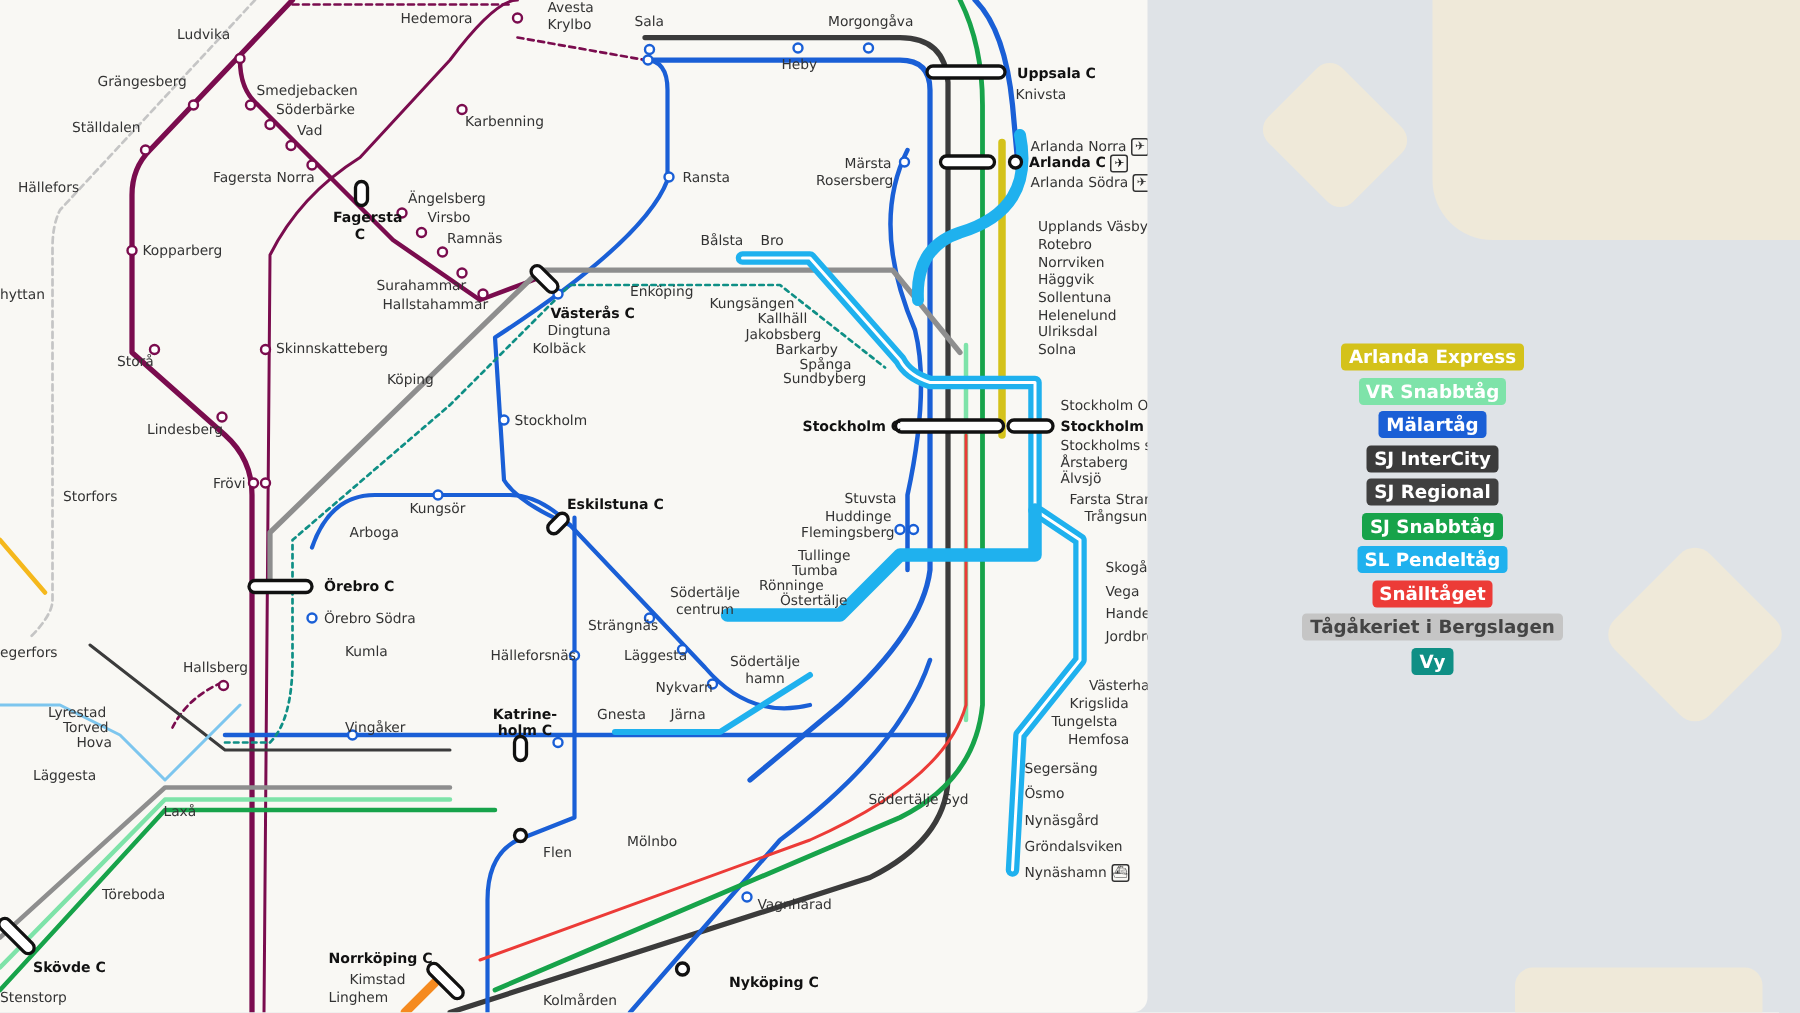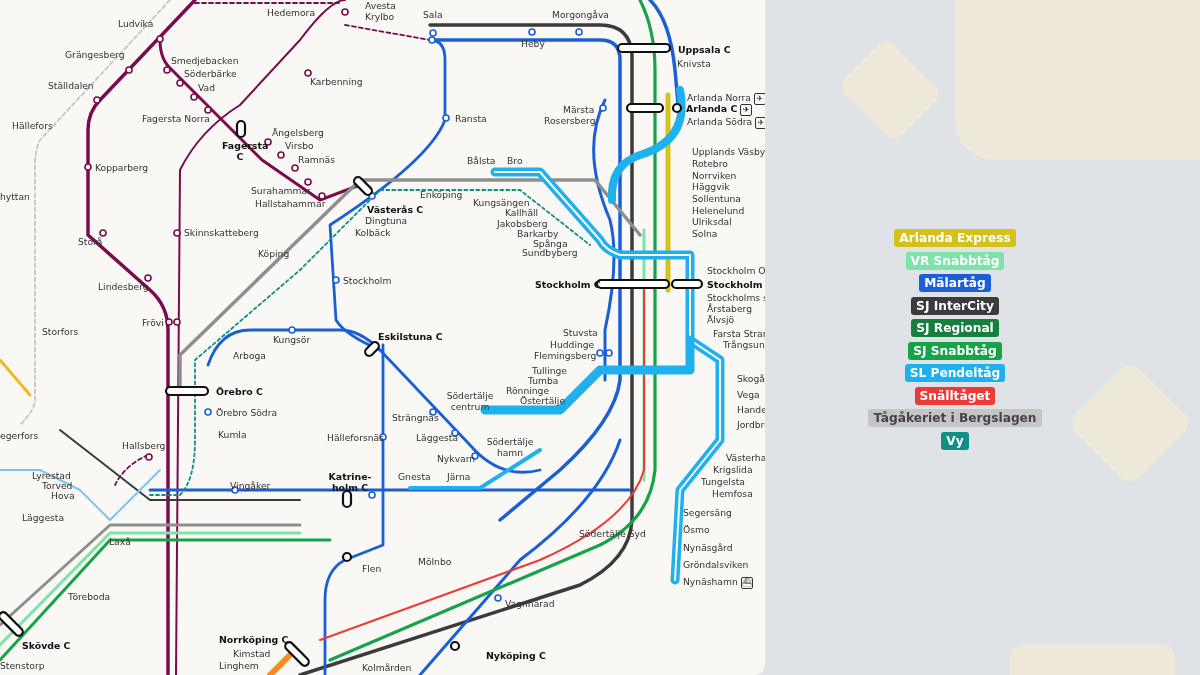--- a/index.html
+++ b/index.html
@@ -222,21 +222,21 @@
     <span class="lbl" style="left:392px;top:412px;">Strängnäs</span>
     <span class="lbl" style="left:416px;top:432px;">Läggesta</span>
     <span class="lbl" style="left:437px;top:453px;">Nykvarn</span>
     <span class="lbl" style="left:327px;top:432px;">Hälleforsnäs</span>
     <span class="lbl" style="left:398px;top:471px;">Gnesta</span>
     <span class="lbl" style="left:447px;top:471px;">Järna</span>
     <span class="lbl" style="left:418px;top:556px;">Mölnbo</span>
     <span class="lbl" style="left:362px;top:563px;">Flen</span>
     <span class="lbl" style="left:230px;top:480px;">Vingåker</span>
     <span class="lbl" style="left:216px;top:407px;">Örebro Södra</span>
-    <span class="lbl" style="left:193px;top:429px;padding-left:25px;">Kumla</span>
+    <span class="lbl" style="left:205px;top:429px;padding-left:25px;">Kumla</span>
     <span class="lbl" style="left:122px;top:440px;">Hallsberg</span>
     <span class="lbl" style="left:109px;top:536px;">Laxå</span>
     <span class="lbl" style="left:32px;top:470px;">Lyrestad</span>
     <span class="lbl" style="left:42px;top:480px;">Torved</span>
     <span class="lbl" style="left:51px;top:490px;">Hova</span>
     <span class="lbl" style="left:22px;top:512px;">Läggesta</span>
     <span class="lbl" style="left:68px;top:591px;">Töreboda</span>
     <span class="lbl" style="left:0px;top:660px;">Stenstorp</span>
     <span class="lbl" style="left:0px;top:430px;">egerfors</span>
     <span class="lbl" style="left:505px;top:598px;">Vagnhärad</span>
@@ -256,20 +256,20 @@
     <span class="lbl b" style="left:219px;top:634px;">Norrköping C</span>
     <span class="lbl b" style="left:459px;top:650px;padding-left:27px;">Nyköping C</span>
     <span class="lbl b" style="left:22px;top:640px;">Skövde C</span>
   </div>
 
   <div class="legend">
     <span class="chip" style="background:#d4c21a;">Arlanda Express</span>
     <span class="chip" style="background:#7ee3a9;">VR Snabbtåg</span>
     <span class="chip" style="background:#1a5fd6;">Mälartåg</span>
     <span class="chip" style="background:#3b3b3b;">SJ InterCity</span>
-    <span class="chip" style="background:#15803d;">SJ Regional</span>
+    <span class="chip" style="background:#404040;">SJ Regional</span>
     <span class="chip" style="background:#17a34a;">SJ Snabbtåg</span>
     <span class="chip" style="background:#1fb1ee;">SL Pendeltåg</span>
     <span class="chip" style="background:#ec3b37;">Snälltåget</span>
     <span class="chip" style="background:#c5c5c5;color:#444;">Tågåkeriet i Bergslagen</span>
     <span class="chip" style="background:#0f8f85;">Vy</span>
   </div>
 </div>
 
 </body></html>

